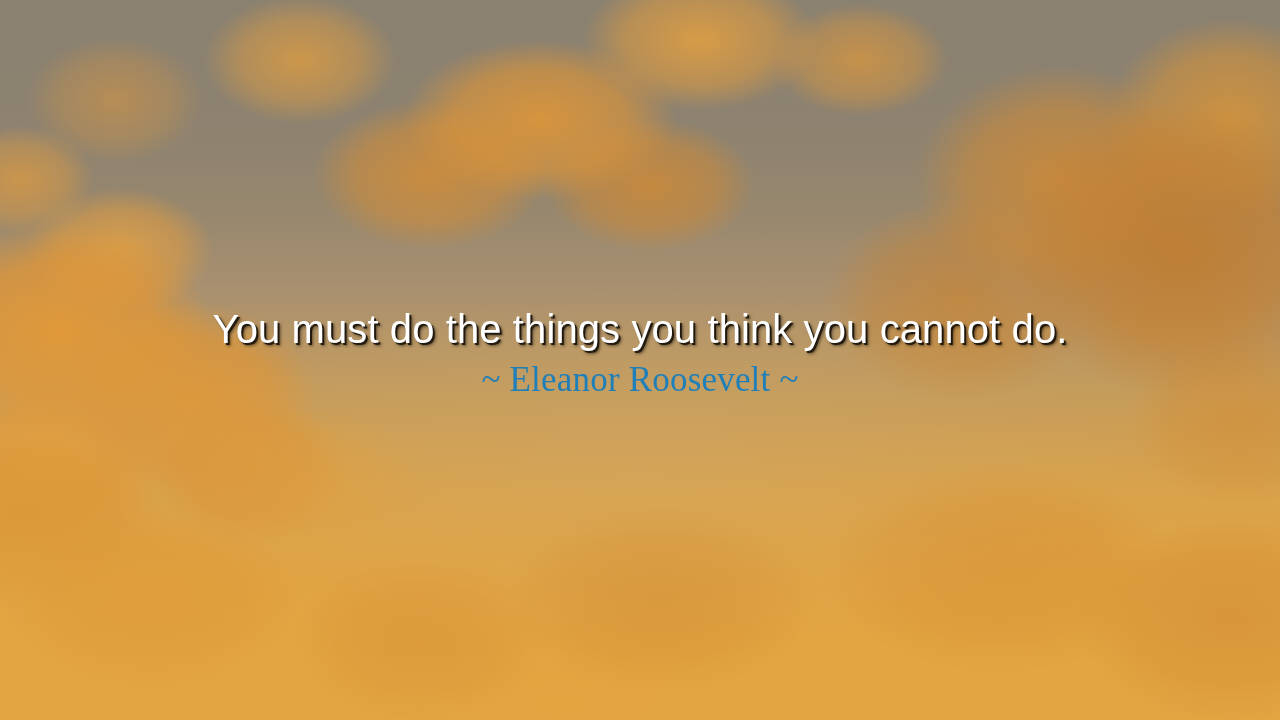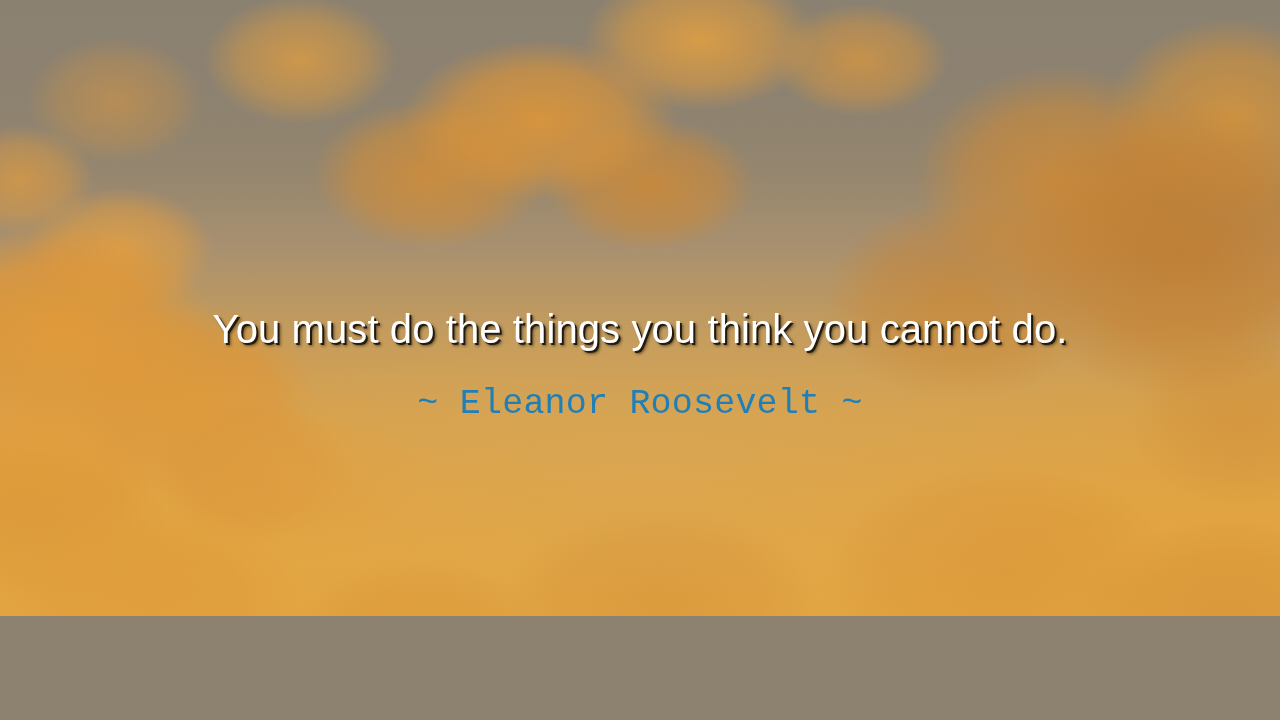--- a/index.html
+++ b/index.html
@@ -8,21 +8,21 @@
     width: 1280px;
     height: 720px;
     overflow: hidden;
     background: #8d8270;
     font-family: "Liberation Sans", sans-serif;
   }
 
   #wallpaper-quote-screen {
     position: relative;
     width: 1280px;
-    height: 616px;
+    height: 720px;
     overflow: hidden;
     background-color: #8d8270;
   }
 
   
   .sky-base {
     position: absolute;
     inset: 0;
     background:
       linear-gradient(to bottom,
@@ -134,24 +134,24 @@
     line-height: 46px;
     color: #ffffff;
     text-shadow:
       2px 2px 0px rgba(20,14,6,0.85),
       3px 3px 3px rgba(20,14,6,0.55);
     letter-spacing: 0.1px;
     white-space: nowrap;
   }
 
   .quote-author {
-    margin-top: 32px;
+    margin-top: 8px;
     width: 1180px;
     text-align: center;
-    font-family: Liberation Mono, monospace;
+    font-family: Liberation Serif, serif;
     font-size: 35px;
     font-weight: 400;
     line-height: 40px;
     color: #1f7fb8;
     letter-spacing: 0.2px;
     white-space: nowrap;
   }
 </style>
 </head>
 <body>

